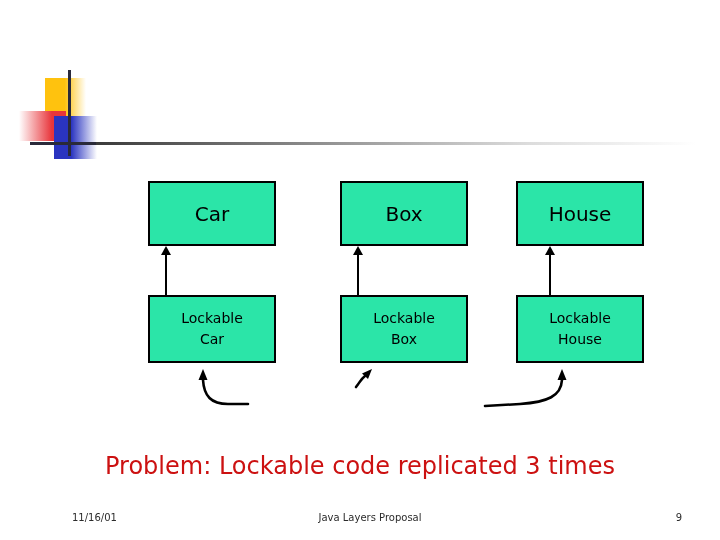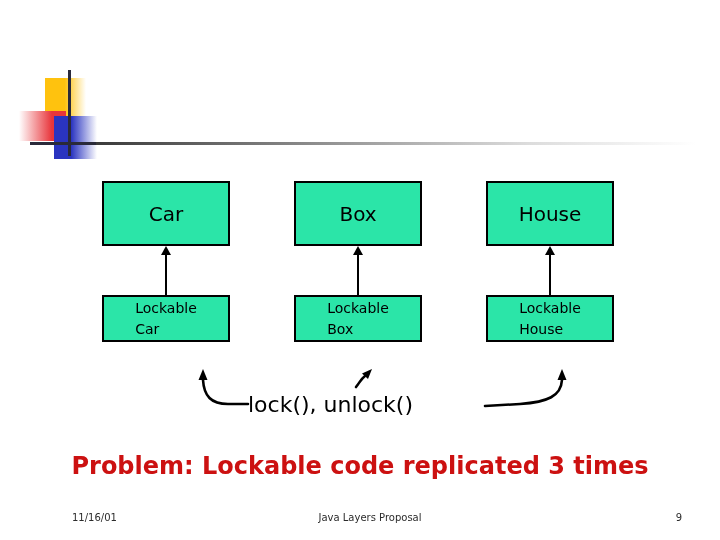--- a/index.html
+++ b/index.html
@@ -66,29 +66,30 @@
 
   
   .cbox {
     position: absolute;
     box-sizing: border-box;
     border: 2px solid #000000;
     background: #2BE5A8;
     display: flex;
     align-items: center;
     justify-content: center;
-    text-align: left;
+    text-align: center;
     color: #000000;
+    margin-left: 46px;
   }
   .cbox.top    { width: 128px; height: 65px; font-size: 20px; }
-  .cbox.bottom { width: 128px; height: 47px; font-size: 14px; line-height: 21px; }
+  .cbox.bottom { width: 128px; height: 68px; font-size: 14px; line-height: 21px; }
 
   .col1 { left: 102px; }
   .col2 { left: 294px; }
-  .col3 { left: 486px; }
+  .col3 { left: 470px; }
   .rowtop { top: 181px; }
   .rowbot { top: 295px; }
 
   
   .inh-arrow { position: absolute; width: 14px; height: 50px; top: 246px; }
   .inh-arrow .shaft {
     position: absolute; left: 6px; top: 6px; width: 2px; height: 44px; background: #000;
   }
   .inh-arrow .head {
     position: absolute; left: 2px; top: 0px;
@@ -119,21 +120,20 @@
   
   #problem-line {
     position: absolute;
     left: 0;
     top: 452px;
     width: 720px;
     text-align: center;
     font-size: 24px;
     color: #CC1111;
     white-space: nowrap;
-    font-weight: bold;
   }
 
   
   #footer { position: absolute; left: 0; top: 508px; width: 720px; height: 24px; }
   #footer .f {
     position: absolute;
     font-size: 10px;
     color: #2b2b2b;
     font-family: "DejaVu Sans", "Liberation Sans", sans-serif;
   }
@@ -209,21 +209,20 @@
       <path d="M 356 387 C 360 382 361 379 365 376" fill="none" stroke="#000000" stroke-width="2.6" stroke-linecap="round"></path>
       <polygon points="372,369 362,373.5 368,379" fill="#000000"></polygon>
     </g>
 
     <g>
       <path d="M 485 406 L 520 404 C 548 402 561 396 562 380" fill="none" stroke="#000000" stroke-width="2.6" stroke-linecap="round"></path>
       <polygon points="562,369 557.5,380 566.5,380" fill="#000000"></polygon>
     </g>
   </svg>
 
-  <div id="callout-text">lock(), unlock()</div>
 
   <div id="problem-line">Problem: Lockable code replicated 3 times</div>
 
   <div id="footer">
     <div class="f" id="footer-date">11/16/01</div>
     <div class="f" id="footer-center">Java Layers Proposal</div>
     <div class="f" id="footer-page">9</div>
   </div>
 
 </div>

